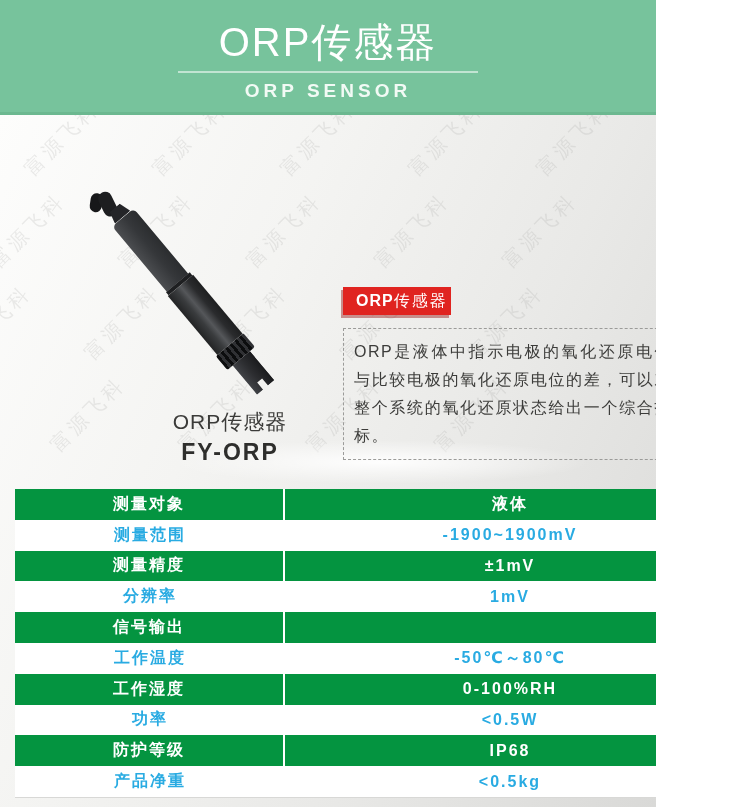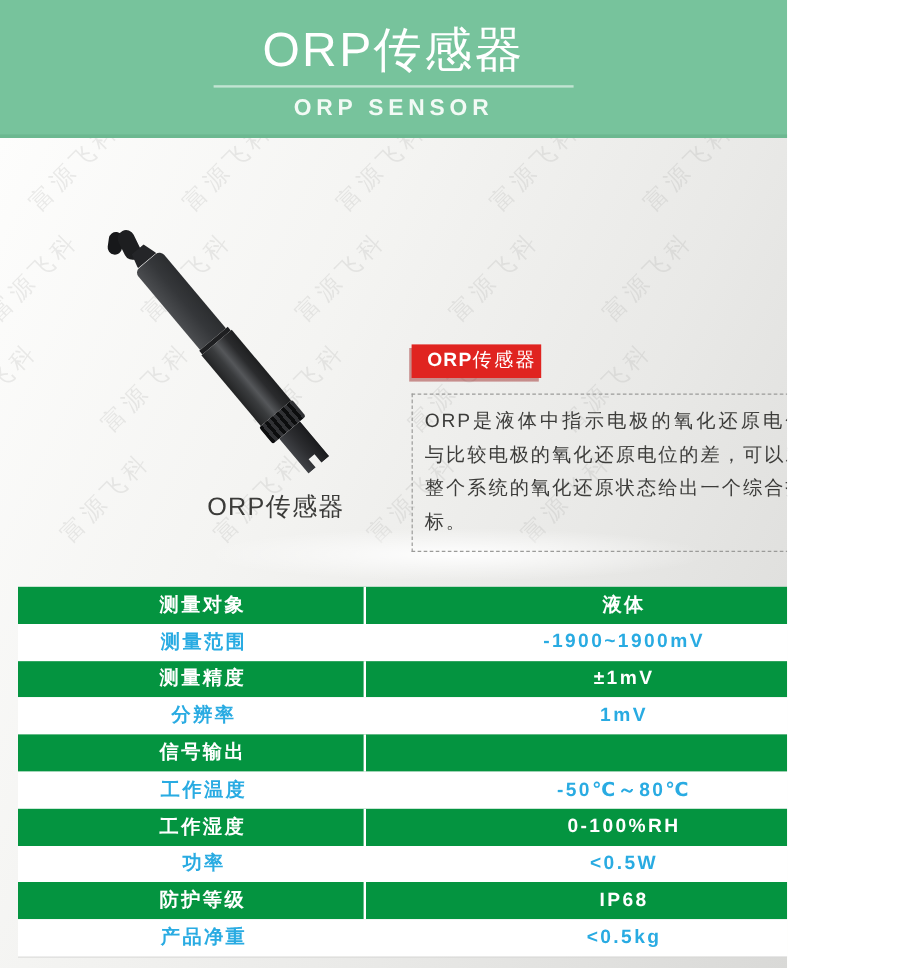--- a/index.html
+++ b/index.html
@@ -36,21 +36,21 @@
   .tag .r{letter-spacing:2px;}
   .desc-box{position:absolute;left:343px;top:213px;width:340px;box-sizing:border-box;border:1px dashed #9b9b99;padding:9px 10px;font-size:16px;line-height:28px;color:#3c3c3a;letter-spacing:1.5px;text-align:justify;}
 
   
   .caption{position:absolute;left:120px;top:293px;width:220px;text-align:center;}
   .caption-name{font-size:21px;color:#3b3b39;letter-spacing:1px;}
   .caption-model{font-size:23px;font-weight:bold;color:#2e2e2c;letter-spacing:2px;margin-top:3px;}
 
   
   .spec-table{position:absolute;left:15px;top:374px;width:720px;border-bottom:1px solid #d8d8d6;}
-  .row{display:flex;height:30.8px;align-items:stretch;padding-left:20px;}
+  .row{display:flex;height:30.8px;align-items:stretch;}
   .row .cell{display:flex;align-items:center;justify-content:center;font-size:16px;letter-spacing:2px;}
   .cell-label{width:270px;box-sizing:border-box;}
   .cell-value{flex:1;}
   .row.green{background:var(--table-green,#049440);color:#ffffff;font-weight:bold;}
   .row.green .cell-label{border-right:2px solid #ffffff;}
   .row.white{background:#ffffff;color:var(--value-blue,#29abe2);font-weight:bold;}
 </style>
 </head>
 <body>
 
@@ -98,20 +98,21 @@
       <div class="p-collar"></div>
       <div class="p-head"></div>
     </div>
 
     <div class="tag"><span class="b">ORP</span><span class="r">传感器</span></div>
 
     <div class="desc-box">ORP是液体中指示电极的氧化还原电位与比较电极的氧化还原电位的差，可以对整个系统的氧化还原状态给出一个综合指标。</div>
 
     <div class="caption">
       <div class="caption-name">ORP传感器</div>
+      <div class="caption-model">FY-ORP</div>
     </div>
 
     <div class="spec-table">
 
     <div class="row green">
         <div class="cell cell-label">测量对象</div>
         <div class="cell cell-value">液体</div>
       </div>
         <div class="row white">
         <div class="cell cell-label">测量范围</div>

